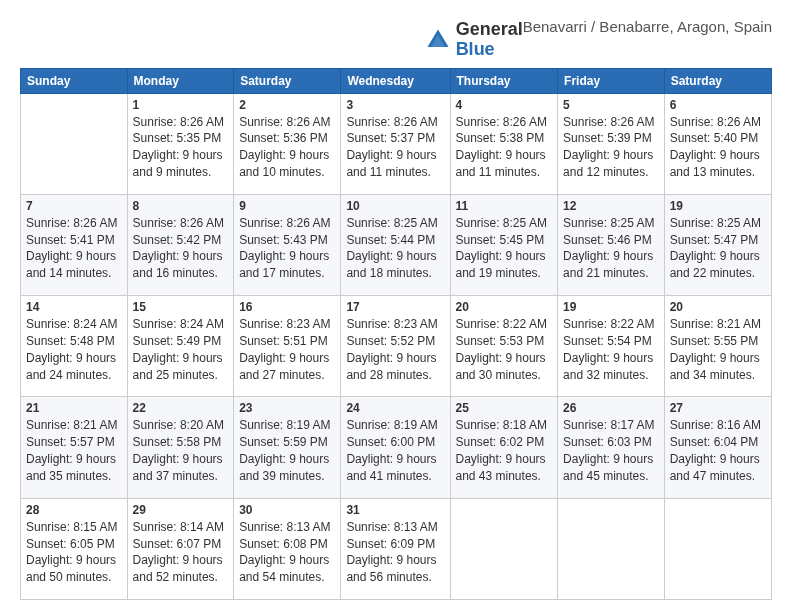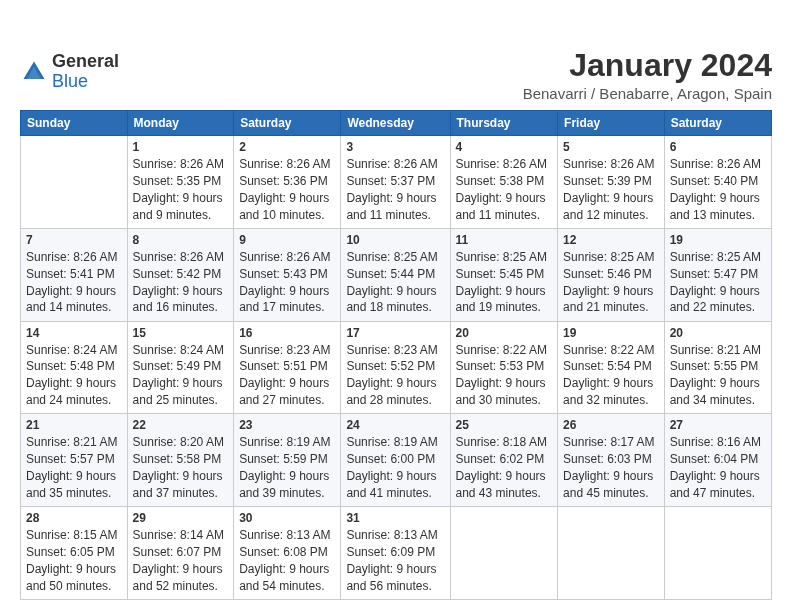--- a/index.html
+++ b/index.html
@@ -13,42 +13,41 @@
     .page {
       width: 792px;
       height: 612px;
       padding: 16px 20px 12px 20px;
       display: flex;
       flex-direction: column;
     }
     .header {
       display: flex;
       align-items: flex-start;
-      justify-content: space-between;
+      justify-content: flex-end;
       margin-bottom: 8px;
-      margin-top: 32px;
     }
     .logo {
       display: flex;
       align-items: center;
       margin-top: 4px;
     }
     .logo-text {
       display: flex;
       flex-direction: column;
       line-height: 1.1;
     }
     .logo-general {
       font-size: 18px;
       font-weight: bold;
       color: #333;
     }
     .logo-blue {
       font-size: 18px;
-      font-weight: normal;
+      font-weight: bold;
       color: #2a6db5;
     }
     .logo-icon {
       width: 28px;
       height: 28px;
       margin-right: 4px;
     }
     .title-block {
       text-align: right;
     }
@@ -116,21 +115,20 @@
       <svg class="logo-icon" viewBox="0 0 32 32" xmlns="http://www.w3.org/2000/svg">
         <polygon points="16,4 28,24 4,24" fill="#2a6db5"></polygon>
         <polygon points="16,10 24,24 8,24" fill="#5a9fd4" opacity="0.5"></polygon>
       </svg>
       <div class="logo-text">
         <span class="logo-general">General</span>
         <span class="logo-blue">Blue</span>
       </div>
     </div>
     <div class="title-block">
-      <div class="month-title">January 2024</div>
       <div class="subtitle">Benavarri / Benabarre, Aragon, Spain</div>
     </div>
   </div>
 
   <table class="calendar-table">
     <thead>
       <tr>
         <th>Sunday</th>
         <th>Monday</th>
         <th>Saturday</th>

